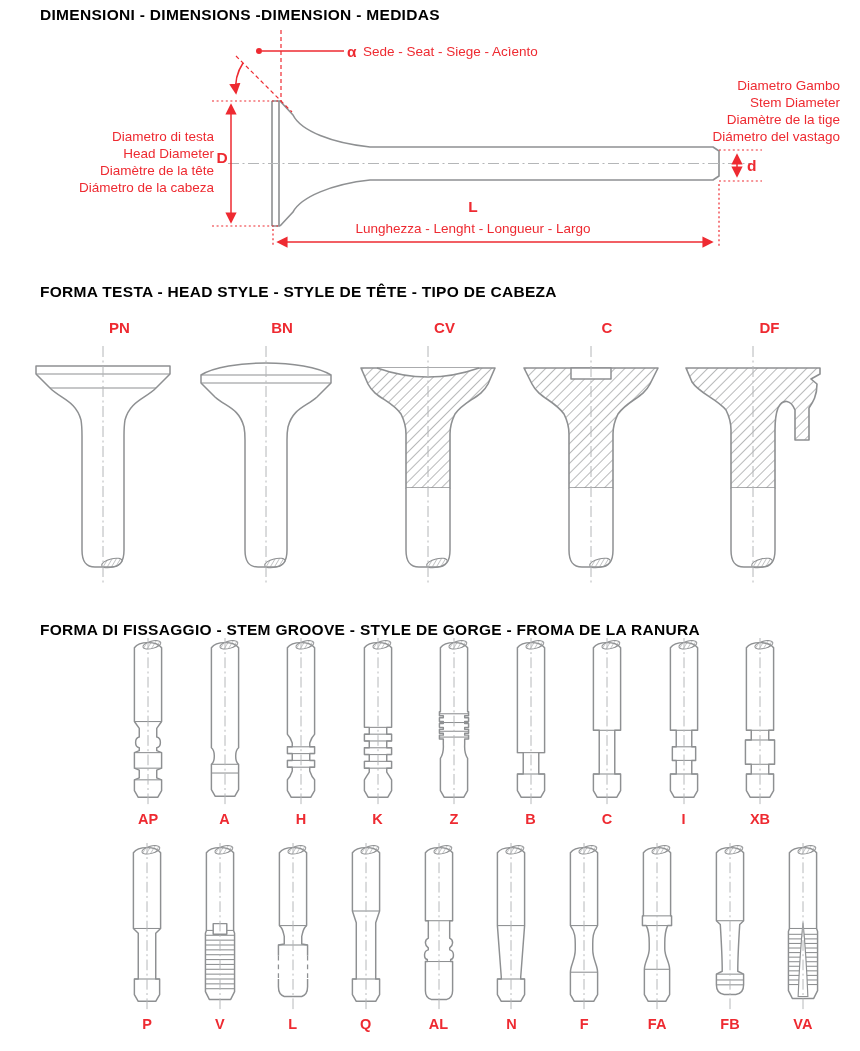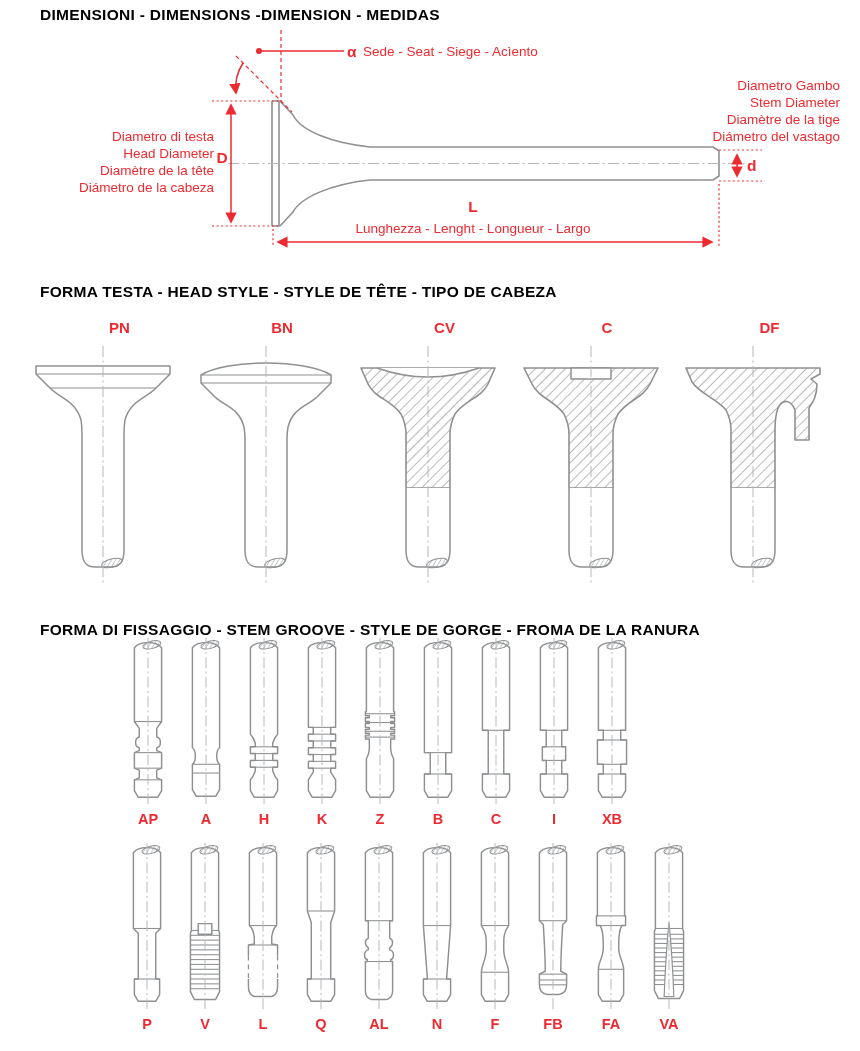--- a/index.html
+++ b/index.html
@@ -6,21 +6,21 @@
   body{width:860px;height:1051px;position:relative;font-family:"Liberation Sans",sans-serif;overflow:hidden;}
   .sec-title{position:absolute;left:40px;color:#000000;font-size:15.5px;font-weight:bold;letter-spacing:.3px;white-space:nowrap;}
   #title-dim{top:6px;}
   #title-head{top:283px;}
   #title-groove{top:613px;margin-top:8px;}
   
   .heads-row{position:absolute;top:318px;left:28px;width:800px;display:flex;justify-content:space-between;}
   .head-col{width:150px;display:flex;flex-direction:column;align-items:center;}
   .head-col .code{color:#ee2a31;font-size:15px;font-weight:bold;height:20px;line-height:20px;padding-left:33px;}
   
-  .stem-row{position:absolute;display:flex;}
+  .stem-row{position:absolute;display:flex;justify-content:space-between;}
   #stem-row-1{top:638px;left:119px;width:670px;}
   #stem-row-2{top:843px;left:118px;width:714px;}
   .stem-col{width:58px;display:flex;flex-direction:column;align-items:center;}
   .stem-col .code{color:#ee2a31;font-size:14.5px;font-weight:bold;margin-top:2px;height:18px;line-height:18px;}
   
   .outline{fill:#fff;stroke:#8e9092;stroke-width:1.5;stroke-linejoin:round;}
   .hatched{fill:url(#hatch);stroke:#8e9092;stroke-width:1.6;stroke-linejoin:round;}
   .whitefill{fill:#fff;stroke:none;}
   .cone{fill:#fff;stroke:#8e9092;stroke-width:1.2;}
   .arc{fill:none;stroke:#8e9092;stroke-width:1.4;}
@@ -348,40 +348,40 @@
         <path class="outline" d="M14,10 V85 C19,92 19,98 19,104 V110 C19,120 14,126 14,133 V156 L18,163 L38,163 L42,156 V133 C42,126 37,120 37,110 V104 C37,98 37,92 42,85 V10 C37,3 19,3 14,10 Z"></path>
         <line class="thin" x1="14" y1="85" x2="42" y2="85"></line>
         <line class="thin" x1="14" y1="133" x2="42" y2="133"></line>
         <ellipse class="cut" cx="32" cy="7" rx="9.5" ry="3.8" transform="rotate(-14 32 7)"></ellipse>
         <line class="cl" x1="28" y1="0" x2="28" y2="172"></line>
       </svg>
       <div class="code">F</div>
     </div>
   <div class="stem-col">
       <svg width="56" height="170" viewBox="0 0 56 175">
+        <path class="outline" d="M14,10 V75 H13 V85 H17 C20,91 20,97 20,103 V109 C20,117 15,123 15,130 V156 L19,163 L37,163 L41,156 V130 C41,123 36,117 36,109 V103 C36,97 36,91 39,85 H43 V75 H42 V10 C37,3 19,3 14,10 Z"></path>
+        <line class="thin" x1="13" y1="75" x2="43" y2="75"></line>
+        <line class="thin" x1="13" y1="85" x2="43" y2="85"></line>
+        <line class="thin" x1="15" y1="130" x2="41" y2="130"></line>
+        <ellipse class="cut" cx="32" cy="7" rx="9.5" ry="3.8" transform="rotate(-14 32 7)"></ellipse>
+        <line class="cl" x1="28" y1="0" x2="28" y2="172"></line>
+      </svg>
+      <div class="code">FA</div>
+    </div>
+  <div class="stem-col">
+      <svg width="56" height="170" viewBox="0 0 56 175">
         <path class="outline" d="M14,10 V80 L18,84 C19,100 20,118 20,132 L14,135 V146 Q14,155 22,156 L34,156 Q42,155 42,146 V135 L36,132 C36,118 37,100 38,84 L42,80 V10 C37,3 19,3 14,10 Z"></path>
         <line class="thin" x1="14" y1="80" x2="42" y2="80"></line>
         <line class="thin" x1="14" y1="135" x2="42" y2="135"></line>
         <line class="thin" x1="14" y1="141" x2="42" y2="141"></line>
         <line class="thin" x1="14" y1="146" x2="42" y2="146"></line>
         <ellipse class="cut" cx="32" cy="7" rx="9.5" ry="3.8" transform="rotate(-14 32 7)"></ellipse>
         <line class="cl" x1="28" y1="0" x2="28" y2="172"></line>
       </svg>
       <div class="code">FB</div>
-    </div>
-  <div class="stem-col">
-      <svg width="56" height="170" viewBox="0 0 56 175">
-        <path class="outline" d="M14,10 V75 H13 V85 H17 C20,91 20,97 20,103 V109 C20,117 15,123 15,130 V156 L19,163 L37,163 L41,156 V130 C41,123 36,117 36,109 V103 C36,97 36,91 39,85 H43 V75 H42 V10 C37,3 19,3 14,10 Z"></path>
-        <line class="thin" x1="13" y1="75" x2="43" y2="75"></line>
-        <line class="thin" x1="13" y1="85" x2="43" y2="85"></line>
-        <line class="thin" x1="15" y1="130" x2="41" y2="130"></line>
-        <ellipse class="cut" cx="32" cy="7" rx="9.5" ry="3.8" transform="rotate(-14 32 7)"></ellipse>
-        <line class="cl" x1="28" y1="0" x2="28" y2="172"></line>
-      </svg>
-      <div class="code">FA</div>
     </div>
   <div class="stem-col">
       <svg width="56" height="170" viewBox="0 0 56 175">
         <path class="outline" d="M14,10 V88 L13,91 V152 L17,160 L39,160 L43,152 V91 L42,88 V10 C37,3 19,3 14,10 Z"></path>
         <line class="thin" x1="14" y1="88" x2="42" y2="88"></line>
         <line class="thin" x1="13" y1="94.0" x2="43" y2="94.0"></line>
         <line class="thin" x1="13" y1="98.7" x2="43" y2="98.7"></line>
         <line class="thin" x1="13" y1="103.4" x2="43" y2="103.4"></line>
         <line class="thin" x1="13" y1="108.1" x2="43" y2="108.1"></line>
         <line class="thin" x1="13" y1="112.8" x2="43" y2="112.8"></line>

